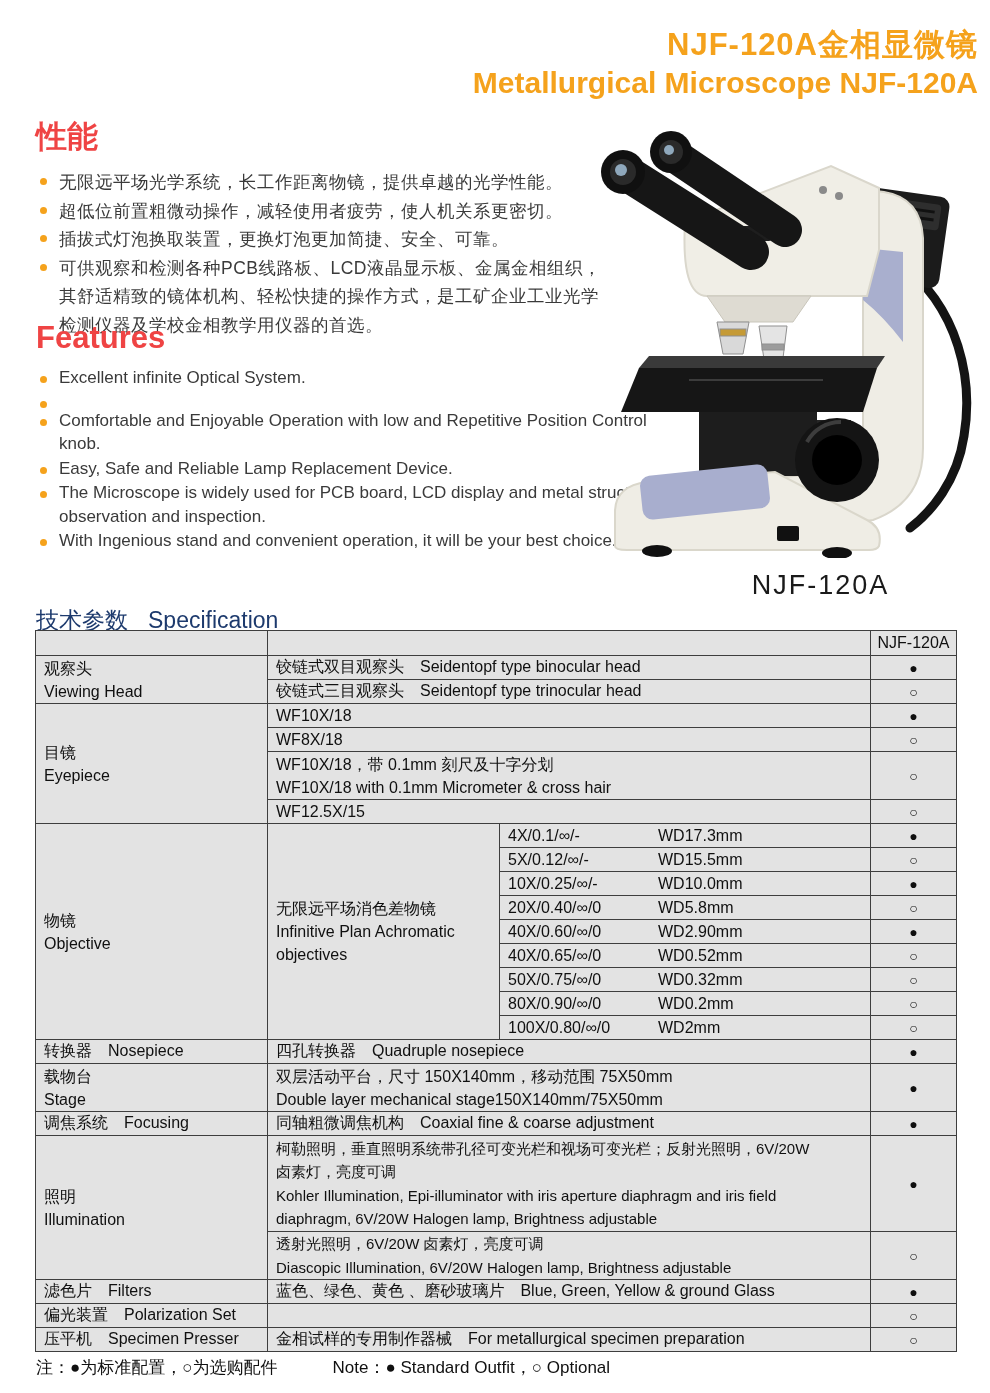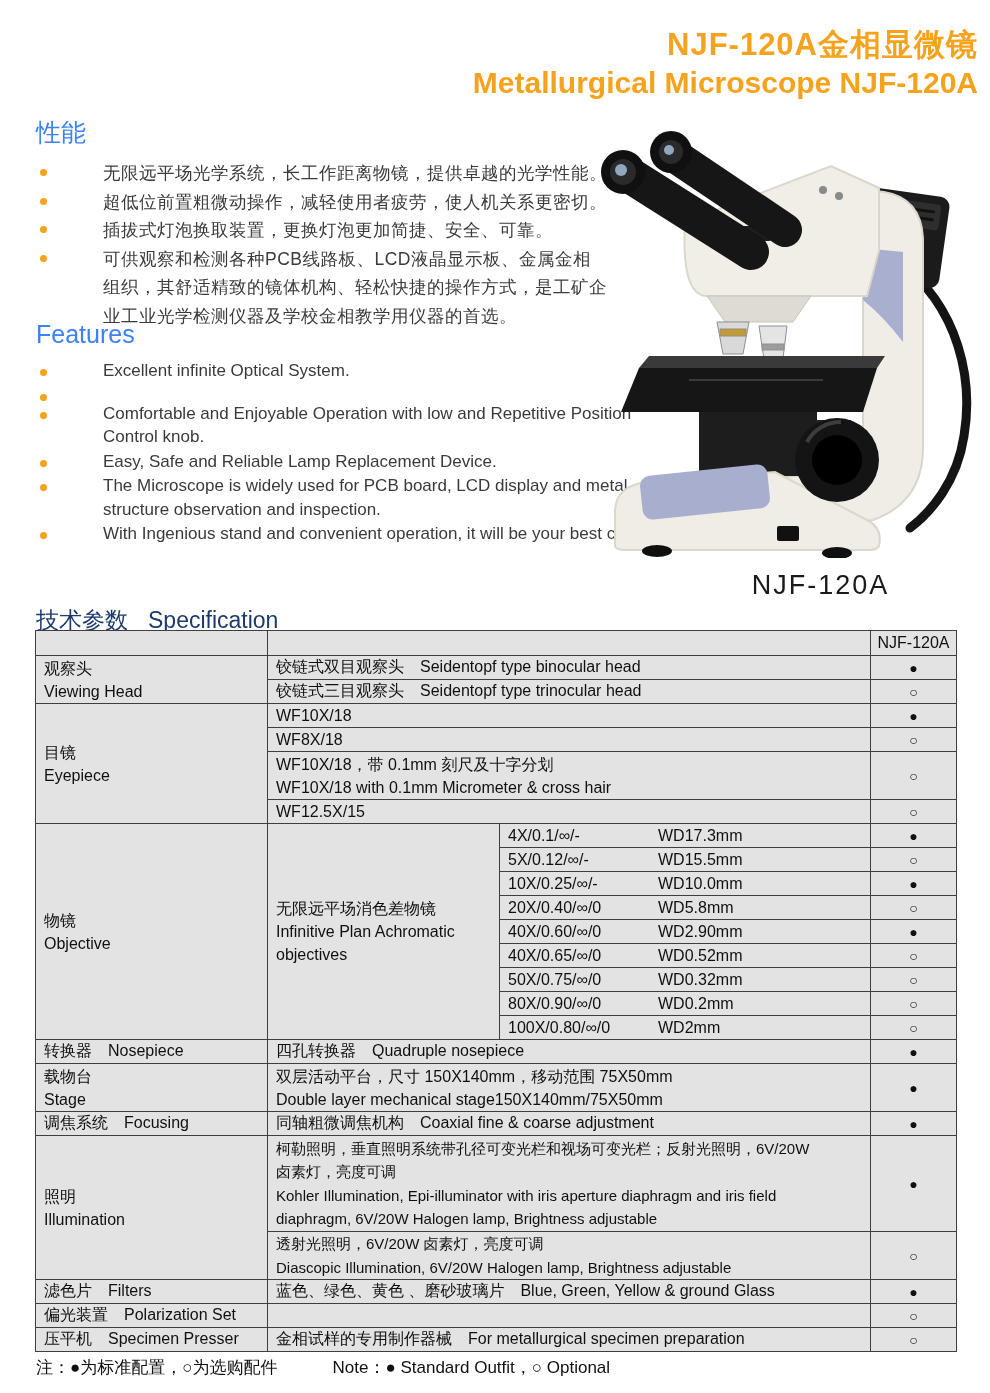--- a/index.html
+++ b/index.html
@@ -5,24 +5,24 @@
   html,body{margin:0;padding:0;background:#ffffff;}
   .page{
     position:relative;width:990px;height:1393px;background:#ffffff;
     font-family:"Liberation Sans","DejaVu Sans",sans-serif;color:#222;overflow:hidden;
   }
   
   .title-block{position:absolute;top:26px;right:12px;text-align:right;color:#F5A21C;font-weight:bold;line-height:38px;}
   .title-zh{font-size:31px;letter-spacing:1px;}
   .title-en{font-size:30px;}
   
-  .sec-h{color:#3b82f6;font-weight:normal;font-size:25px;margin:0 0 10px 0;}
+  .sec-h{color:#ef4444;font-weight:bold;font-size:31px;margin:0 0 10px 0;}
   
   ul.blist{list-style:none;margin:0;padding:0;}
-  ul.blist li{display:flex;align-items:flex-start;gap:44px;}
+  ul.blist li{display:flex;align-items:flex-start;}
   .dot{flex:0 0 7px;width:7px;height:7px;border-radius:50%;background:#F5A21C;margin:10px 12px 0 4px;}
   .perf{position:absolute;left:36px;top:116px;width:572px;}
   .perf li{font-size:17.5px;line-height:28.5px;color:#3A3A3A;letter-spacing:0.5px;}
   .feat{position:absolute;left:36px;top:320px;width:648px;}
   .feat li{font-size:17px;line-height:23.5px;color:#3A3A3A;margin-bottom:1px;}
   
   .scope{position:absolute;left:578px;top:130px;width:407px;margin:0;}
   .scope figcaption{margin-top:8px;text-align:center;padding-left:78px;font-size:27px;color:#1a1a1a;letter-spacing:2px;}
   
   .spec-h{position:absolute;left:36px;top:586px;color:#1D3A6D;font-weight:normal;font-size:23px;}

